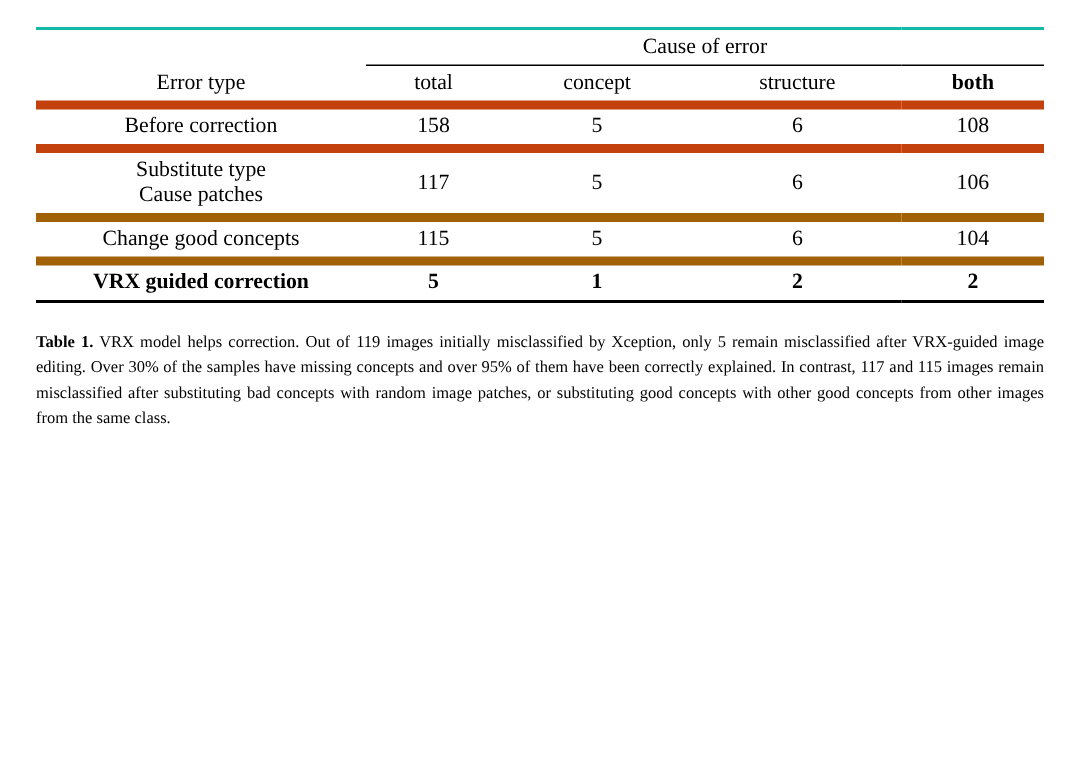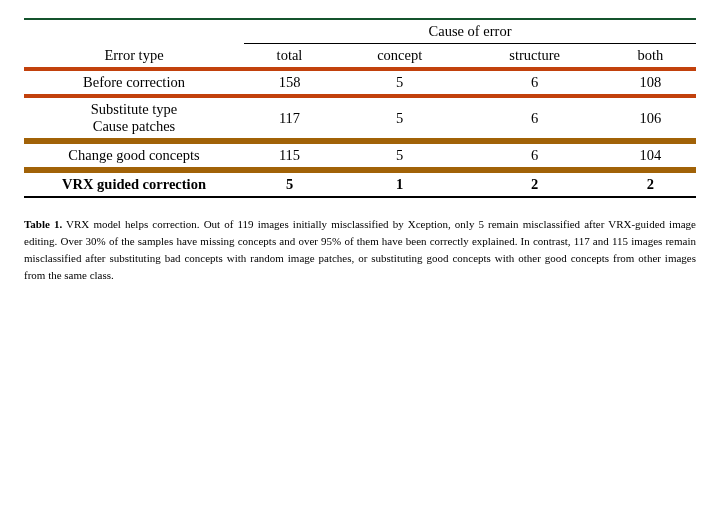--- a/index.html
+++ b/index.html
@@ -32,38 +32,38 @@
     .col-error-type {
       text-align: center;
       width: 220px;
     }
 
     .header-cause {
       border-bottom: 1px solid #000;
     }
 
     .top-border {
-      border-top: 2px solid #14532d;
+      border-top: 2px solid #14b8a6;
       margin-top: 32px;
     }
 
     .thin-top {
       border-top: 6px solid #a16207;
     }
 
     .bold-row td {
       font-weight: bold;
     }
 
     .bottom-border-thick {
       border-bottom: 2px solid #000;
     }
 
     .bottom-border-thin {
-      border-bottom: 4px solid #c2410c;
+      border-bottom: 6px solid #c2410c;
     }
 
     .caption {
       font-size: 11px;
       line-height: 1.55;
       text-align: justify;
       margin-top: 4px;
     }
   </style>
 </head>
@@ -74,21 +74,21 @@
     <thead>
       <tr class="top-border">
         <td class="col-error-type"></td>
         <td colspan="4" class="header-cause">Cause of error</td>
       </tr>
       <tr class="bottom-border-thin">
         <th class="col-error-type" style="font-weight:normal;">Error type</th>
         <th style="font-weight:normal;">total</th>
         <th style="font-weight:normal;">concept</th>
         <th style="font-weight:normal;">structure</th>
-        <th style="font-weight:normal;margin-top:12px;">both</th>
+        <th style="font-weight:bold;margin-top:12px;">both</th>
       </tr>
     </thead>
     <tbody>
 
       <tr class="bottom-border-thin">
         <td class="col-error-type">Before correction</td>
         <td>158</td>
         <td>5</td>
         <td>6</td>
         <td>108</td>

